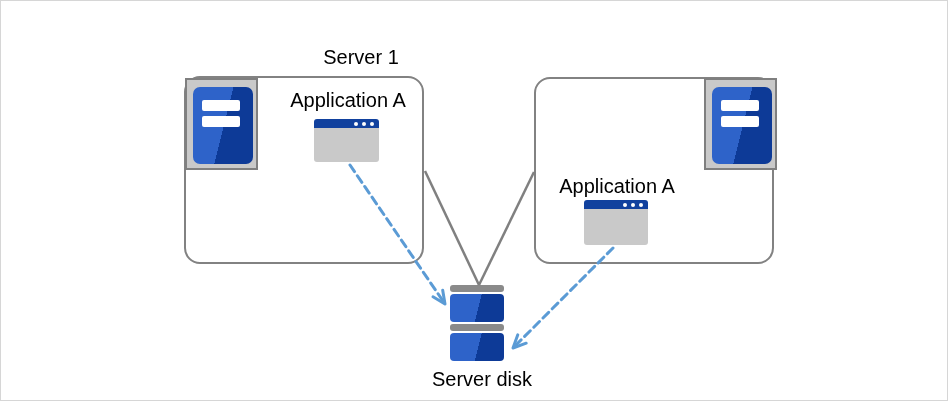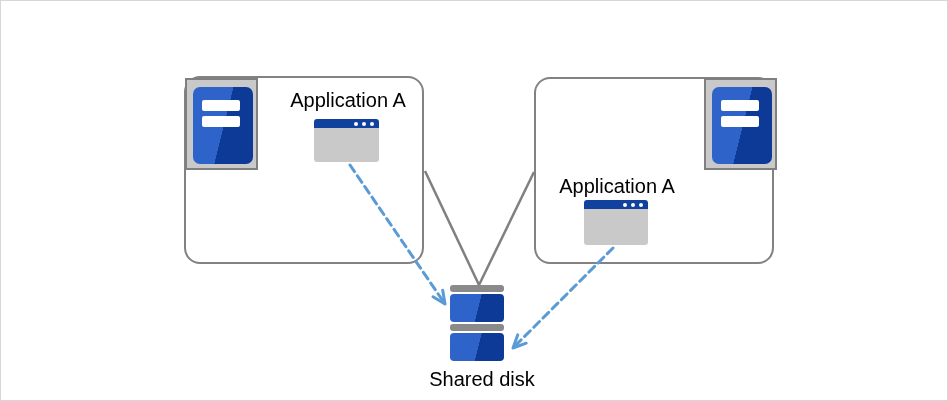--- a/index.html
+++ b/index.html
@@ -109,20 +109,21 @@
   }
 </style>
 </head>
 <body>
 
 <div class="canvas">
 
   <div class="server-box" id="box1"></div>
   <div class="server-box" id="box2"></div>
 
+  <div class="lbl" id="lbl-server1">Server 1</div>
 
   <div class="server-frame" id="srv1">
     <div class="tower">
       <div class="slot s1"></div>
       <div class="slot s2"></div>
     </div>
   </div>
   <div class="server-frame" id="srv2">
     <div class="tower">
       <div class="slot s1"></div>
@@ -153,21 +154,21 @@
     </div>
     <div class="bd"></div>
   </div>
 
   <div id="disk">
     <div class="disk-bar"></div>
     <div class="disk-body"></div>
     <div class="disk-bar"></div>
     <div class="disk-body"></div>
   </div>
-  <div class="lbl" id="lbl-disk">Shared disk</div>
+  <div class="lbl" id="lbl-disk">Server disk</div>
 
   <svg class="overlay" viewBox="0 0 948 401">
     <line x1="424" y1="170" x2="478" y2="284" stroke="#808080" stroke-width="2.5"></line>
     <line x1="533" y1="171" x2="478" y2="284" stroke="#808080" stroke-width="2.5"></line>
 
     <g stroke="#5b9bd5" stroke-width="3" fill="none" stroke-linecap="round">
       <line x1="349" y1="164" x2="442" y2="300" stroke-dasharray="8 5"></line>
       <polyline points="441.7,289.2 444,303 432,295.8" stroke-linejoin="round"></polyline>
     </g>
     <g stroke="#5b9bd5" stroke-width="3" fill="none" stroke-linecap="round">

